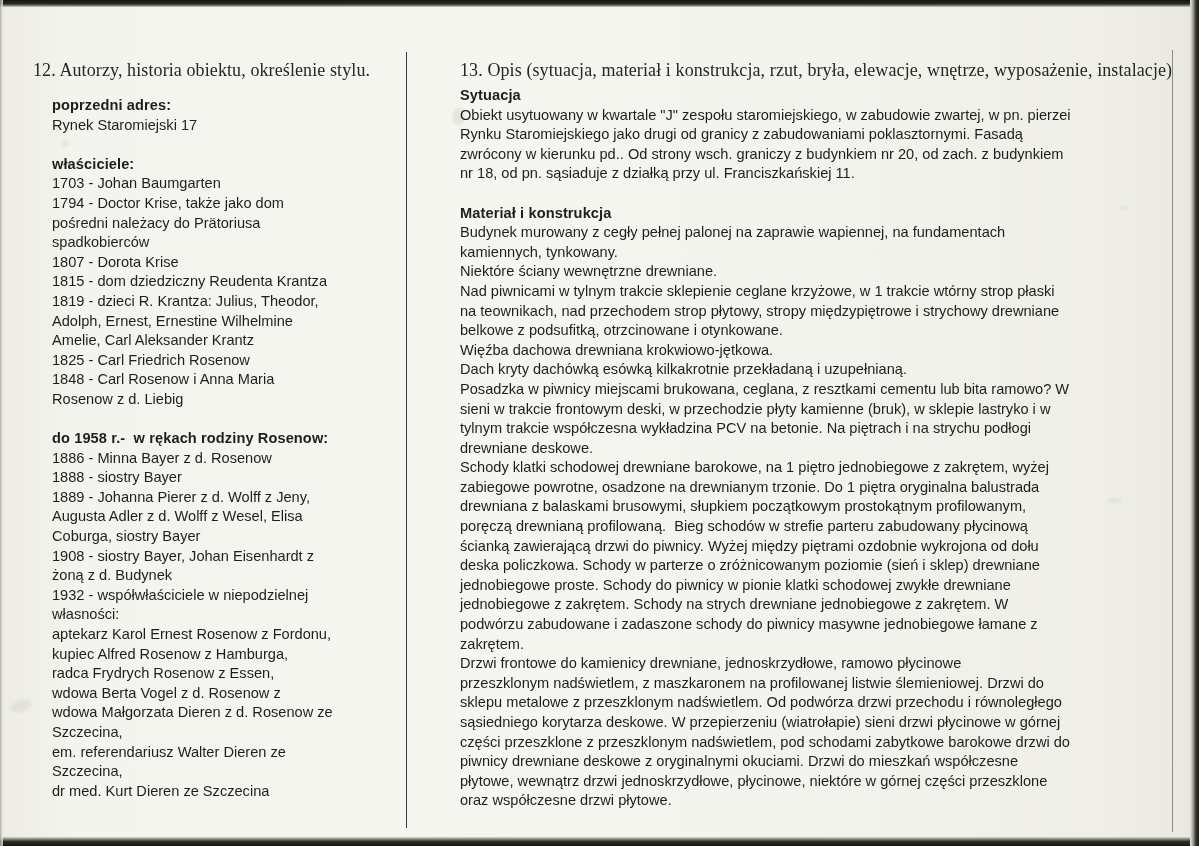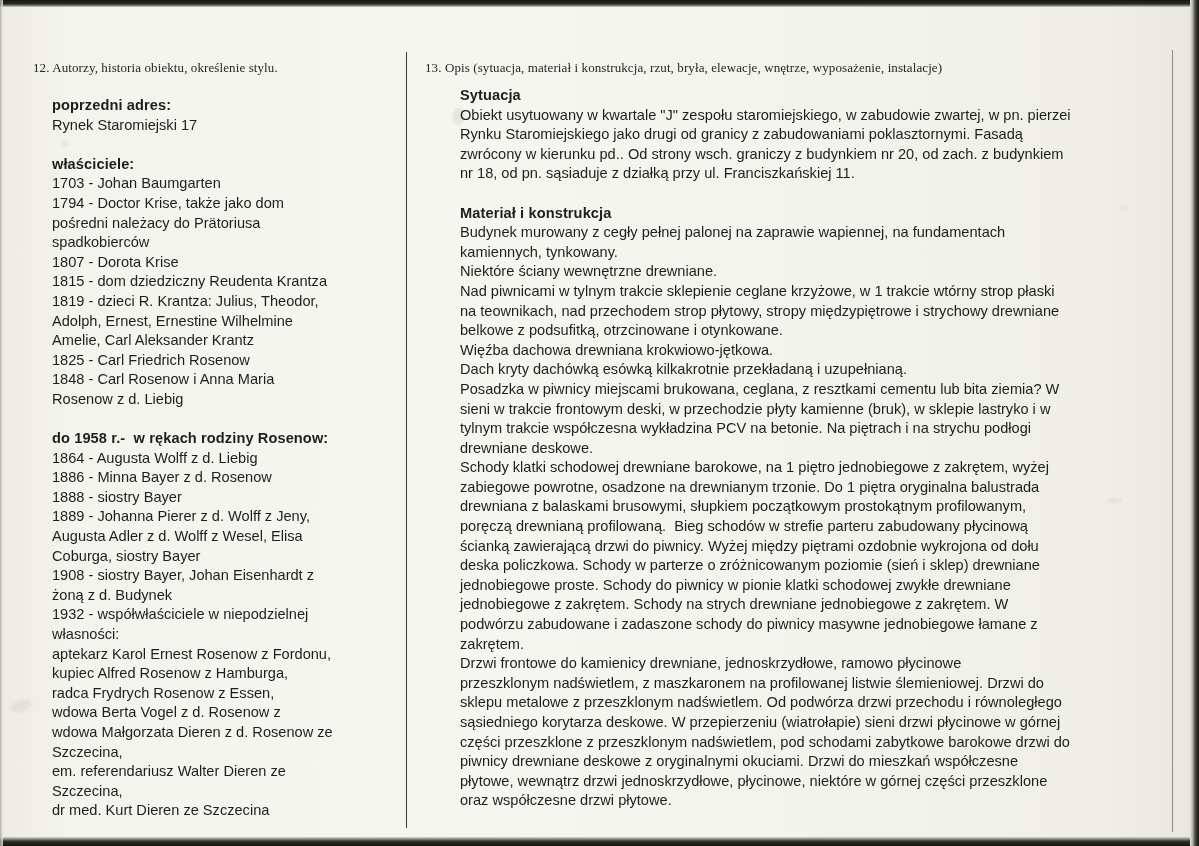--- a/index.html
+++ b/index.html
@@ -53,27 +53,27 @@
     width: 1px;
     background: #3b3b38;
   }
   .rule-mid   { left: 406px; top: 52px;  height: 776px; }
   .rule-right { left: 1172px; top: 50px; height: 782px; background: #8d8d86; }
 
   
   .form-caption {
     position: absolute;
     font-family: "Liberation Serif", serif;
-    font-size: 13px;
+    font-size: 18px;
     letter-spacing: .1px;
     color: #262623;
     white-space: nowrap;
   }
   .caption-12 { left: 33px;  top: 60px; }
-  .caption-13 { left: 425px; top: 60px; }
+  .caption-13 { left: 460px; top: 60px; }
 
   
   .col {
     position: absolute;
     font-size: 14.6px;
     line-height: 19.6px;
     color: #1e1e1c;
   }
   .col-left  { left: 52px;  top: 96px;  width: 345px; }
   .col-right { left: 460px; top: 86px;  width: 690px; }
@@ -146,21 +146,20 @@
           <div class="ln">Amelie, Carl Aleksander Krantz</div>
           <div class="ln">1825 - Carl Friedrich Rosenow</div>
           <div class="ln">1848 - Carl Rosenow i Anna Maria</div>
           <div class="ln">Rosenow z d. Liebig</div>
         </div>
     </div>
 
     <div class="blk blk-tight">
       <div class="hd ln">do 1958 r.-  w rękach rodziny Rosenow:</div>
       <div>
-          <div class="ln">1864 - Augusta Wolff z d. Liebig</div>
           <div class="ln">1886 - Minna Bayer z d. Rosenow</div>
           <div class="ln">1888 - siostry Bayer</div>
           <div class="ln">1889 - Johanna Pierer z d. Wolff z Jeny,</div>
           <div class="ln">Augusta Adler z d. Wolff z Wesel, Elisa</div>
           <div class="ln">Coburga, siostry Bayer</div>
           <div class="ln">1908 - siostry Bayer, Johan Eisenhardt z</div>
           <div class="ln">żoną z d. Budynek</div>
           <div class="ln">1932 - współwłaściciele w niepodzielnej</div>
           <div class="ln">własności:</div>
           <div class="ln">aptekarz Karol Ernest Rosenow z Fordonu,</div>
@@ -193,21 +192,21 @@
       <div class="hd ln">Materiał i konstrukcja</div>
       <div>
           <div class="ln">Budynek murowany z cegły pełnej palonej na zaprawie wapiennej, na fundamentach</div>
           <div class="ln">kamiennych, tynkowany.</div>
           <div class="ln">Niektóre ściany wewnętrzne drewniane.</div>
           <div class="ln">Nad piwnicami w tylnym trakcie sklepienie ceglane krzyżowe, w 1 trakcie wtórny strop płaski</div>
           <div class="ln">na teownikach, nad przechodem strop płytowy, stropy międzypiętrowe i strychowy drewniane</div>
           <div class="ln">belkowe z podsufitką, otrzcinowane i otynkowane.</div>
           <div class="ln">Więźba dachowa drewniana krokwiowo-jętkowa.</div>
           <div class="ln">Dach kryty dachówką esówką kilkakrotnie przekładaną i uzupełnianą.</div>
-          <div class="ln">Posadzka w piwnicy miejscami brukowana, ceglana, z resztkami cementu lub bita ziemia? W</div>
+          <div class="ln">Posadzka w piwnicy miejscami brukowana, ceglana, z resztkami cementu lub bita ramowo? W</div>
           <div class="ln">sieni w trakcie frontowym deski, w przechodzie płyty kamienne (bruk), w sklepie lastryko i w</div>
           <div class="ln">tylnym trakcie współczesna wykładzina PCV na betonie. Na piętrach i na strychu podłogi</div>
           <div class="ln">drewniane deskowe.</div>
           <div class="ln">Schody klatki schodowej drewniane barokowe, na 1 piętro jednobiegowe z zakrętem, wyżej</div>
           <div class="ln">zabiegowe powrotne, osadzone na drewnianym trzonie. Do 1 piętra oryginalna balustrada</div>
           <div class="ln">drewniana z balaskami brusowymi, słupkiem początkowym prostokątnym profilowanym,</div>
           <div class="ln">poręczą drewnianą profilowaną.  Bieg schodów w strefie parteru zabudowany płycinową</div>
           <div class="ln">ścianką zawierającą drzwi do piwnicy. Wyżej między piętrami ozdobnie wykrojona od dołu</div>
           <div class="ln">deska policzkowa. Schody w parterze o zróżnicowanym poziomie (sień i sklep) drewniane</div>
           <div class="ln">jednobiegowe proste. Schody do piwnicy w pionie klatki schodowej zwykłe drewniane</div>

